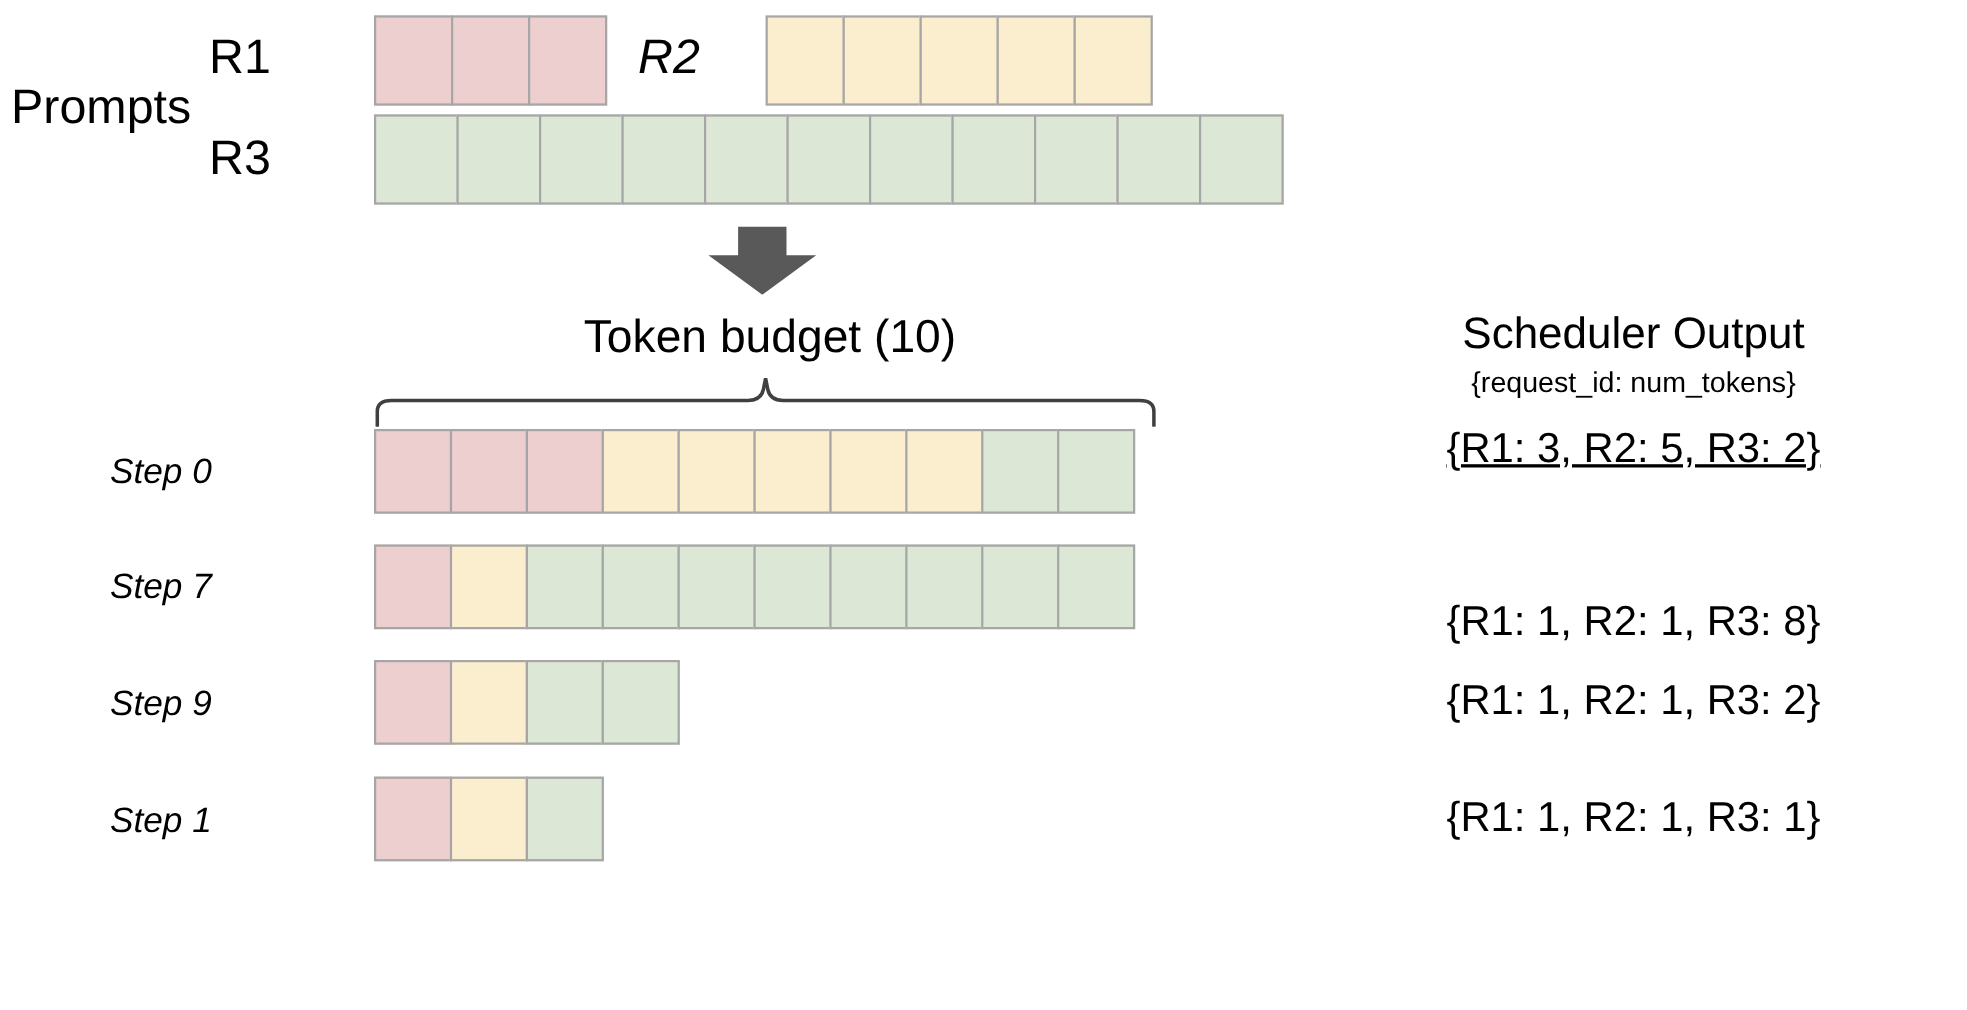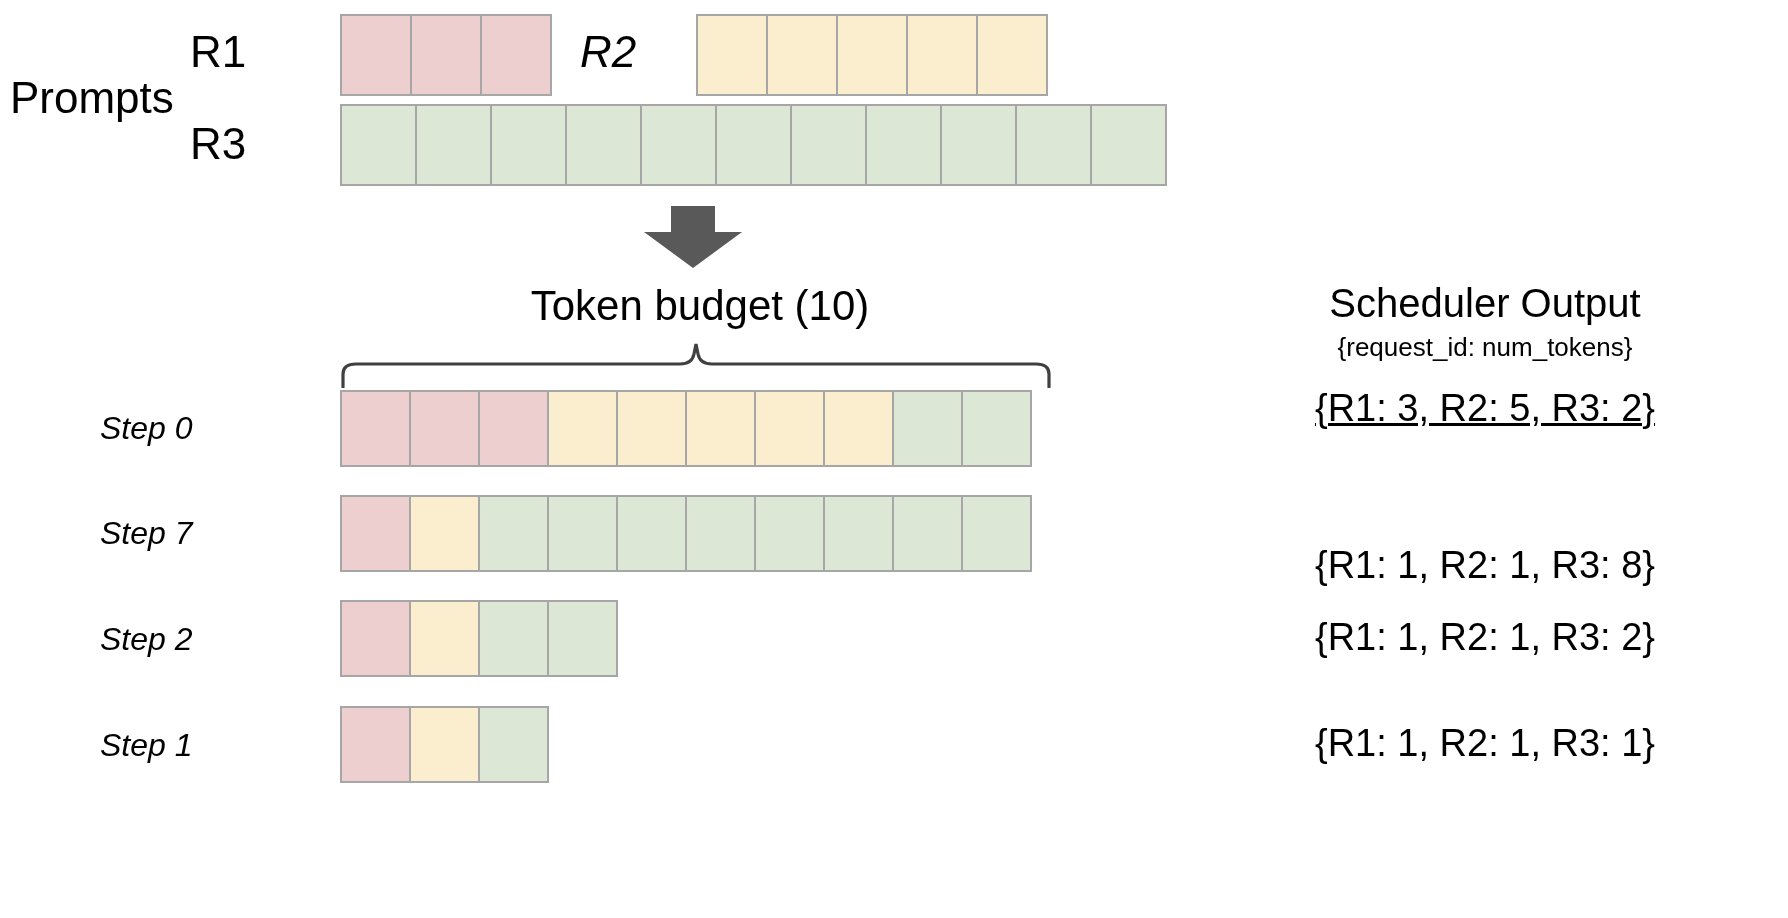--- a/index.html
+++ b/index.html
@@ -201,21 +201,21 @@
       <div class="cell c-green" style="width: 71px; height: 77px;"></div>
       <div class="cell c-green" style="width: 71px; height: 77px;"></div>
       <div class="cell c-green" style="width: 71px; height: 77px;"></div>
       <div class="cell c-green" style="width: 71px; height: 77px;"></div>
       <div class="cell c-green" style="width: 71px; height: 77px;"></div>
       <div class="cell c-green" style="width: 71px; height: 77px;"></div>
       <div class="cell c-green" style="width: 71px; height: 77px;"></div>
       <div class="cell c-green" style="width: 71px; height: 77px;"></div>
     </div>
 
-  <div class="step-label" style="left:100px; top:614px;">Step 2</div>
+  <div class="step-label" style="left:100px; top:614px;">Step 9</div>
   <div class="strip" id="step-strip-2" style="left:340px; top:600px;">
       <div class="cell c-pink" style="width: 71px; height: 77px;"></div>
       <div class="cell c-yellow" style="width: 71px; height: 77px;"></div>
       <div class="cell c-green" style="width: 71px; height: 77px;"></div>
       <div class="cell c-green" style="width: 71px; height: 77px;"></div>
     </div>
 
   <div class="step-label" style="left:100px; top:720px;">Step 1</div>
   <div class="strip" id="step-strip-3" style="left:340px; top:706px;">
       <div class="cell c-pink" style="width: 71px; height: 77px;"></div>

